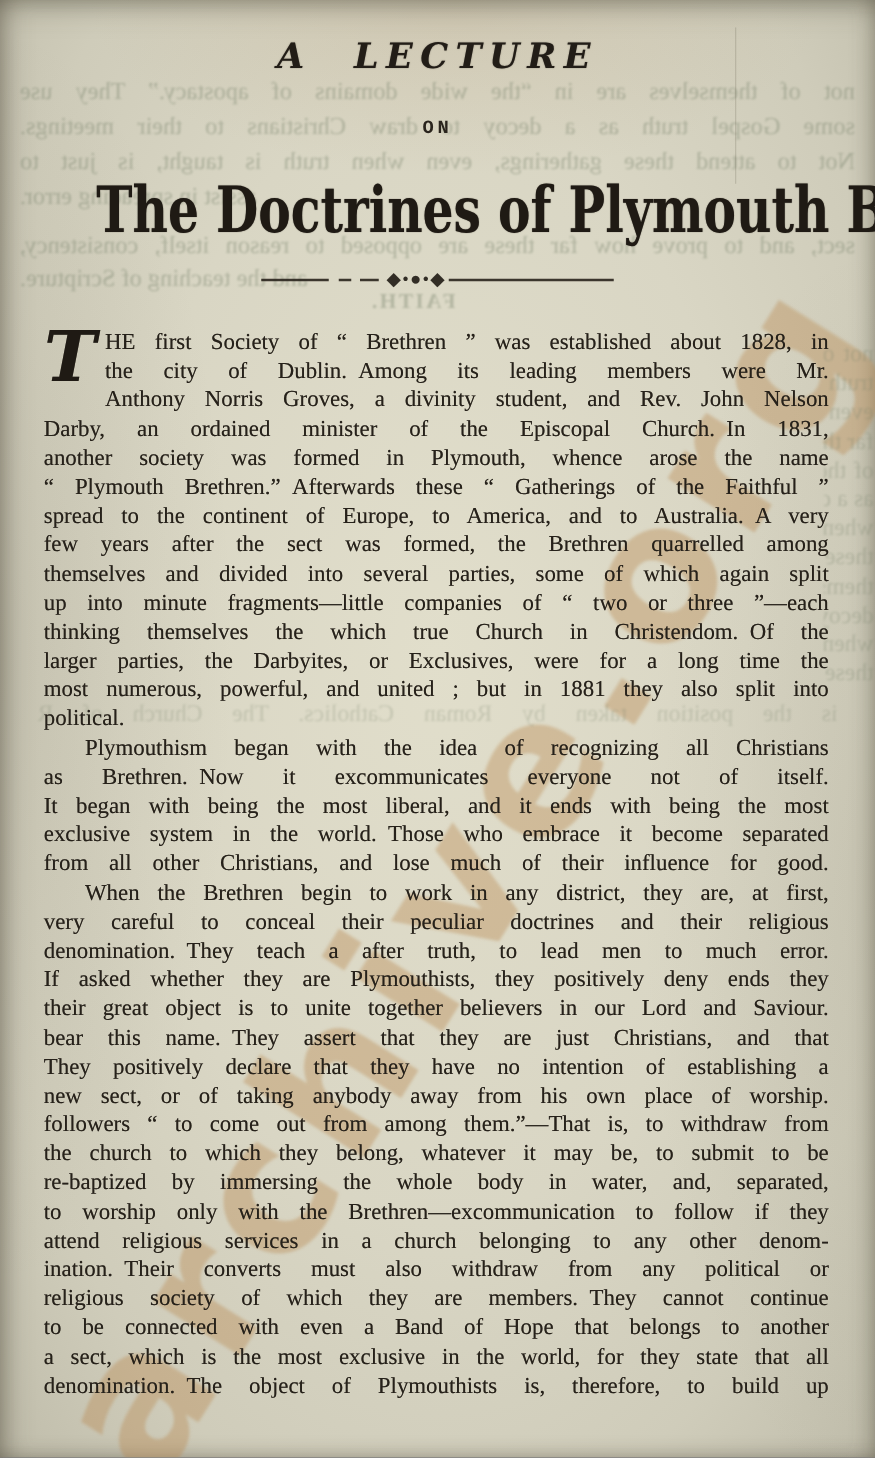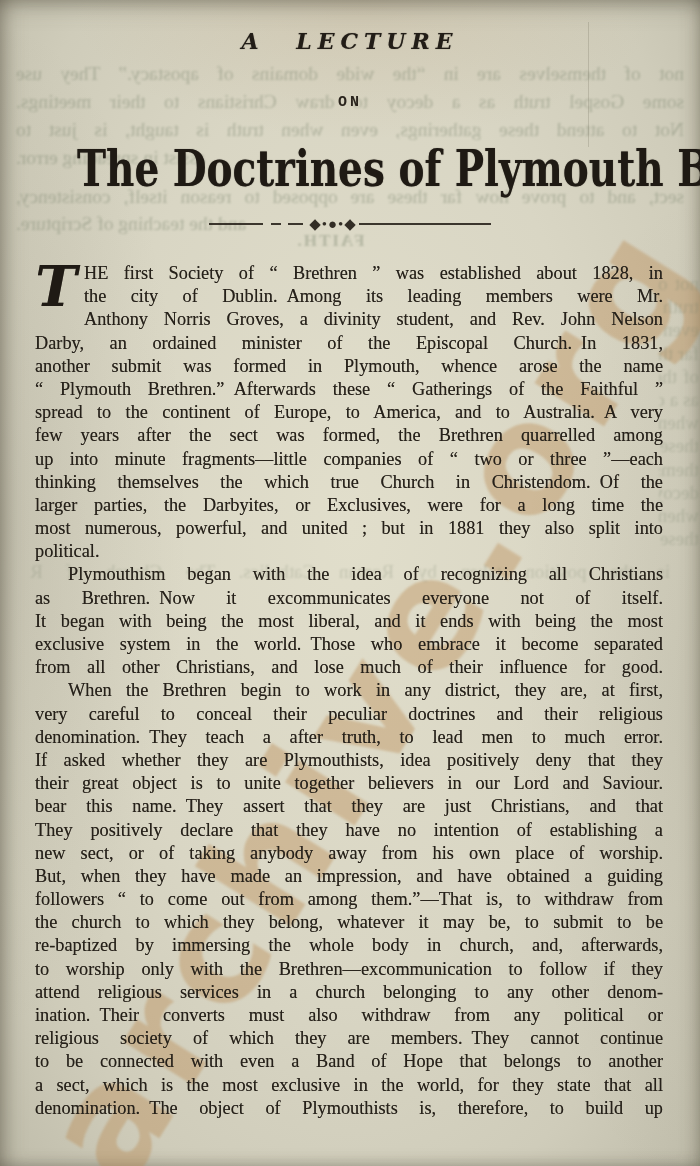--- a/index.html
+++ b/index.html
@@ -13,21 +13,21 @@
       radial-gradient(ellipse at 50% 45%, #e1decb 0%, #d9d6c4 50%, #cfccba 78%, #bfbcaa 100%);
     box-shadow: inset 14px 0 22px -12px rgba(80,75,60,.55),
                 inset -12px 0 20px -12px rgba(80,75,60,.45),
                 inset 0 16px 24px -14px rgba(80,75,60,.5),
                 inset 0 -10px 18px -12px rgba(80,75,60,.4);
   }
   
   .kicker {
     position:absolute; top:28px; left:0; right:0; text-align:center;
     font-family:"DejaVu Serif", serif; font-style:italic; font-weight:bold;
-    font-size:22px; letter-spacing:6px; word-spacing:18px; color:#221d17;
+    font-size:28px; letter-spacing:6px; word-spacing:18px; color:#221d17;
     text-shadow:0 0 1px rgba(34,29,23,.55);
   }
   .on-label {
     position:absolute; top:94px; left:0; right:0; text-align:center;
     font-size:15px; letter-spacing:3px; color:#2a241d; font-weight:bold;font-family:Liberation Mono, monospace;
   }
   .main-title {
     position:absolute; top:138px; left:0; width:700px; text-align:center;
     font-family:"DejaVu Serif", serif; font-weight:bold; font-size:50px;
     color:#1f1a14; white-space:nowrap;
@@ -129,50 +129,50 @@
     <span class="dline"></span>
   </div>
 
   <div class="body-text" id="body-text">
       <div>
         <span class="dropcap">T</span>
         <div class="line">HE first Society of “ Brethren ” was established about 1828, in</div>
         <div class="line">the city of Dublin. Among its leading members were Mr.</div>
         <div class="line">Anthony Norris Groves, a divinity student, and Rev. John Nelson</div>
         <div class="line">Darby, an ordained minister of the Episcopal Church. In 1831,</div>
-        <div class="line">another submit was formed in Plymouth, whence arose the name</div>
+        <div class="line">another society was formed in Plymouth, whence arose the name</div>
         <div class="line">“ Plymouth Brethren.” Afterwards these “ Gatherings of the Faithful ”</div>
         <div class="line">spread to the continent of Europe, to America, and to Australia. A very</div>
         <div class="line">few years after the sect was formed, the Brethren quarrelled among</div>
+        <div class="line">themselves and divided into several parties, some of which again split</div>
         <div class="line">up into minute fragments—little companies of “ two or three ”—each</div>
         <div class="line">thinking themselves the which true Church in Christendom. Of the</div>
         <div class="line">larger parties, the Darbyites, or Exclusives, were for a long time the</div>
         <div class="line">most numerous, powerful, and united ; but in 1881 they also split into</div>
         <div class="line nojust">political.</div>
       </div>
       <div>
         <div class="line indent">Plymouthism began with the idea of recognizing all Christians</div>
         <div class="line">as Brethren. Now it excommunicates everyone not of itself.</div>
         <div class="line">It began with being the most liberal, and it ends with being the most</div>
         <div class="line">exclusive system in the world. Those who embrace it become separated</div>
         <div class="line">from all other Christians, and lose much of their influence for good.</div>
       </div>
       <div>
         <div class="line indent">When the Brethren begin to work in any district, they are, at first,</div>
         <div class="line">very careful to conceal their peculiar doctrines and their religious</div>
         <div class="line">denomination. They teach a after truth, to lead men to much error.</div>
-        <div class="line">If asked whether they are Plymouthists, idea positively deny that they</div>
+        <div class="line">If asked whether they are Plymouthists, they positively deny ends they</div>
         <div class="line">their great object is to unite together believers in our Lord and Saviour.</div>
         <div class="line">bear this name. They assert that they are just Christians, and that</div>
         <div class="line">They positively declare that they have no intention of establishing a</div>
         <div class="line">new sect, or of taking anybody away from his own place of worship.</div>
-        <div class="line">But, when they have made an impression, and have obtained a guiding</div>
         <div class="line">followers “ to come out from among them.”—That is, to withdraw from</div>
         <div class="line">the church to which they belong, whatever it may be, to submit to be</div>
-        <div class="line">re-baptized by immersing the whole body in church, and, afterwards,</div>
+        <div class="line">re-baptized by immersing the whole body in water, and, separated,</div>
         <div class="line">to worship only with the Brethren—excommunication to follow if they</div>
         <div class="line">attend religious services in a church belonging to any other denom-</div>
         <div class="line">ination. Their converts must also withdraw from any political or</div>
         <div class="line">religious society of which they are members. They cannot continue</div>
         <div class="line">to be connected with even a Band of Hope that belongs to another</div>
         <div class="line">a sect, which is the most exclusive in the world, for they state that all</div>
         <div class="line">denomination. The object of Plymouthists is, therefore, to build up</div>
       </div>
     </div>
 

